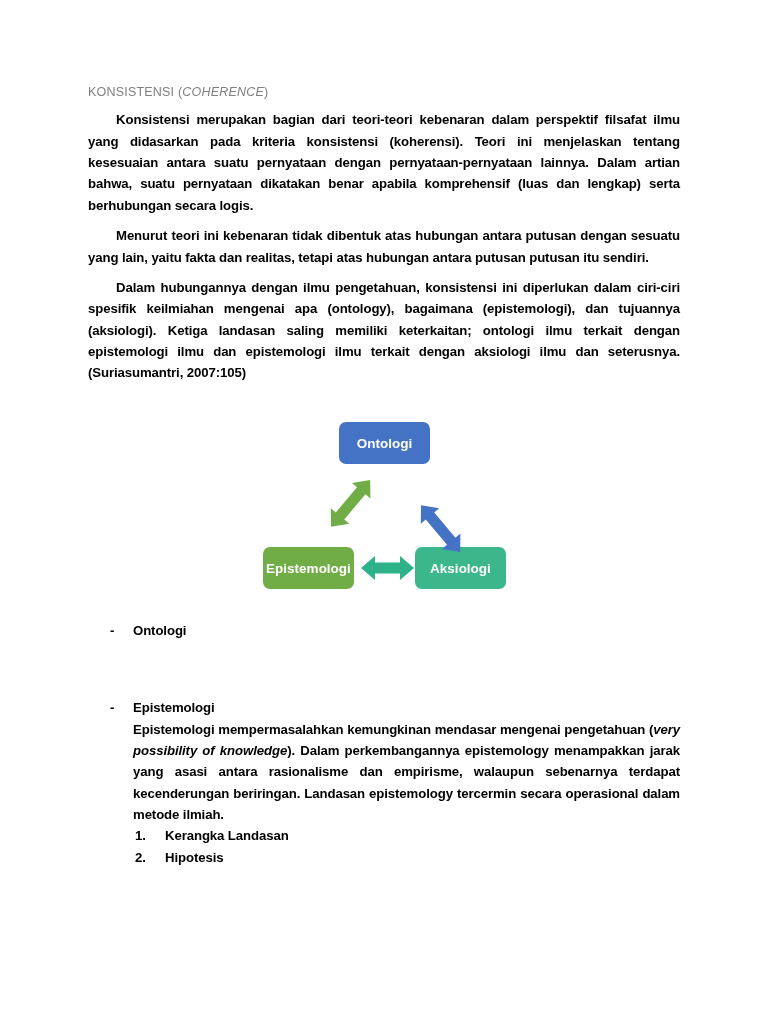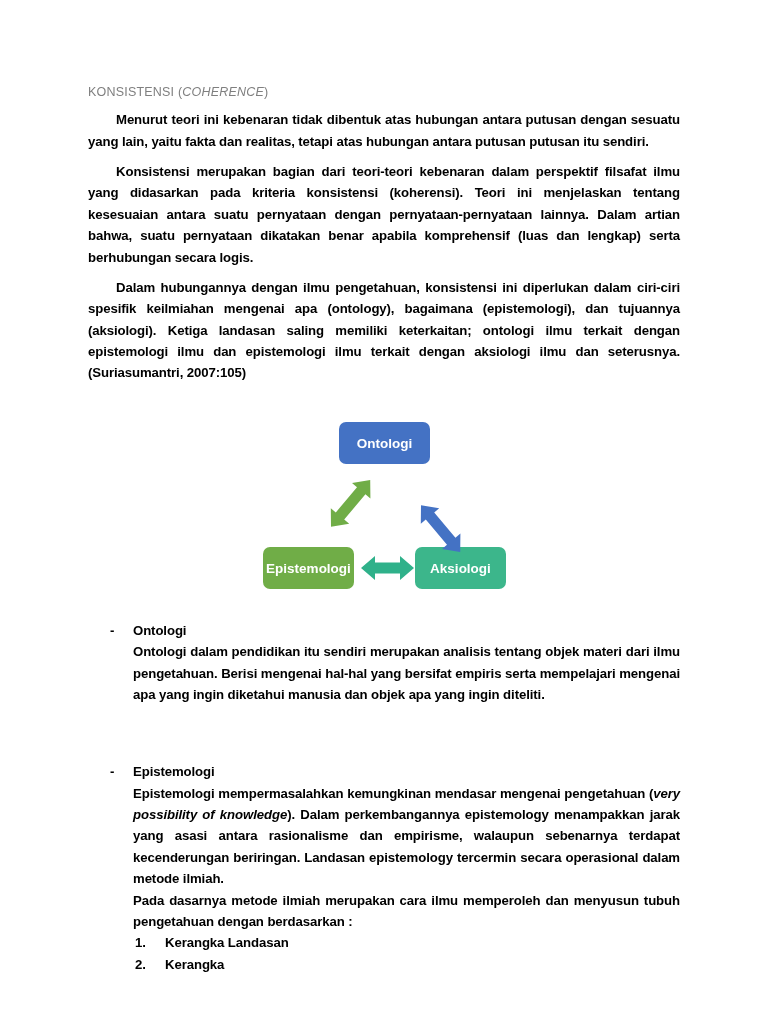--- a/index.html
+++ b/index.html
@@ -121,22 +121,22 @@
   .gap-block { height: 42px; }
 </style>
 </head>
 <body>
 
 <div class="page">
   <div class="content">
 
     <div class="doc-heading"><span>KONSISTENSI (</span><span class="italic">COHERENCE</span><span>)</span></div>
 
+    <p class="body">Konsistensi merupakan bagian dari teori-teori kebenaran dalam perspektif filsafat ilmu yang didasarkan pada kriteria konsistensi (koherensi). Teori ini menjelaskan tentang kesesuaian antara suatu pernyataan dengan pernyataan-pernyataan lainnya. Dalam artian bahwa, suatu pernyataan dikatakan benar apabila komprehensif (luas dan lengkap) serta berhubungan secara logis.</p>
     <p class="body">Menurut teori ini kebenaran tidak dibentuk atas hubungan antara putusan dengan sesuatu yang lain, yaitu fakta dan realitas, tetapi atas hubungan antara putusan putusan itu sendiri.</p>
-    <p class="body">Konsistensi merupakan bagian dari teori-teori kebenaran dalam perspektif filsafat ilmu yang didasarkan pada kriteria konsistensi (koherensi). Teori ini menjelaskan tentang kesesuaian antara suatu pernyataan dengan pernyataan-pernyataan lainnya. Dalam artian bahwa, suatu pernyataan dikatakan benar apabila komprehensif (luas dan lengkap) serta berhubungan secara logis.</p>
     <p class="body">Dalam hubungannya dengan ilmu pengetahuan, konsistensi ini diperlukan dalam ciri-ciri spesifik keilmiahan mengenai apa (ontology), bagaimana (epistemologi), dan tujuannya (aksiologi). Ketiga landasan saling memiliki keterkaitan; ontologi ilmu terkait dengan epistemologi ilmu dan epistemologi ilmu terkait dengan aksiologi ilmu dan seterusnya. (Suriasumantri, 2007:105)</p>
 
     <div class="diagram-wrap">
       <svg class="diagram" viewBox="0 0 592 200" xmlns="http://www.w3.org/2000/svg">
 
         <rect x="251" y="16" width="91" height="42" rx="7" ry="7" fill="#4472c4"></rect>
         <text x="296.5" y="42" text-anchor="middle" fill="#ffffff" font-family="Liberation Sans, sans-serif" font-size="13.5" font-weight="700">Ontologi</text>
 
         <rect x="175" y="141" width="91" height="42" rx="7" ry="7" fill="#70ad47"></rect>
         <text x="220.5" y="167" text-anchor="middle" fill="#ffffff" font-family="Liberation Sans, sans-serif" font-size="13.5" font-weight="700">Epistemologi</text>
@@ -154,33 +154,31 @@
 
         <g transform="translate(279,162)">
           <polygon fill="#2fb18a" points="8,-5.5 33,-5.5 33,-12 47,0 33,12 33,5.5 8,5.5 8,12 -6,0 8,-12"></polygon>
         </g>
       </svg>
     </div>
 
     <div class="bullet-section">
       <span class="bullet-dash">-</span>
       <div class="bullet-title">Ontologi</div>
-      <p class="sub">Ontologi dalam pendidikan itu sendiri merupakan analisis tentang objek materi dari ilmu pengetahuan. Berisi mengenai hal-hal yang bersifat empiris serta mempelajari mengenai apa yang ingin diketahui manusia dan objek apa yang ingin diteliti.</p>
     </div>
 
     <div class="gap-block"></div>
 
     <div class="bullet-section">
       <span class="bullet-dash">-</span>
       <div class="bullet-title">Epistemologi</div>
 
       <p class="sub"><span>Epistemologi mempermasalahkan kemungkinan mendasar mengenai pengetahuan (</span><span class="italic">very possibility of knowledge</span><span>). Dalam perkembangannya epistemology menampakkan jarak yang asasi antara rasionalisme dan empirisme, walaupun sebenarnya terdapat kecenderungan beriringan. Landasan epistemology tercermin secara operasional dalam metode ilmiah.</span></p>
 
-      <p class="sub">Pada dasarnya metode ilmiah merupakan cara ilmu memperoleh dan menyusun tubuh pengetahuan dengan berdasarkan :</p>
 
       <ol class="numbered">
         <li><span class="num">1.</span><span>Kerangka Landasan</span></li>
-        <li><span class="num">2.</span><span>Kerangka</span></li>
+        <li><span class="num">2.</span><span>Hipotesis</span></li>
       </ol>
     </div>
 
   </div>
 </div>
 
 </body></html>

